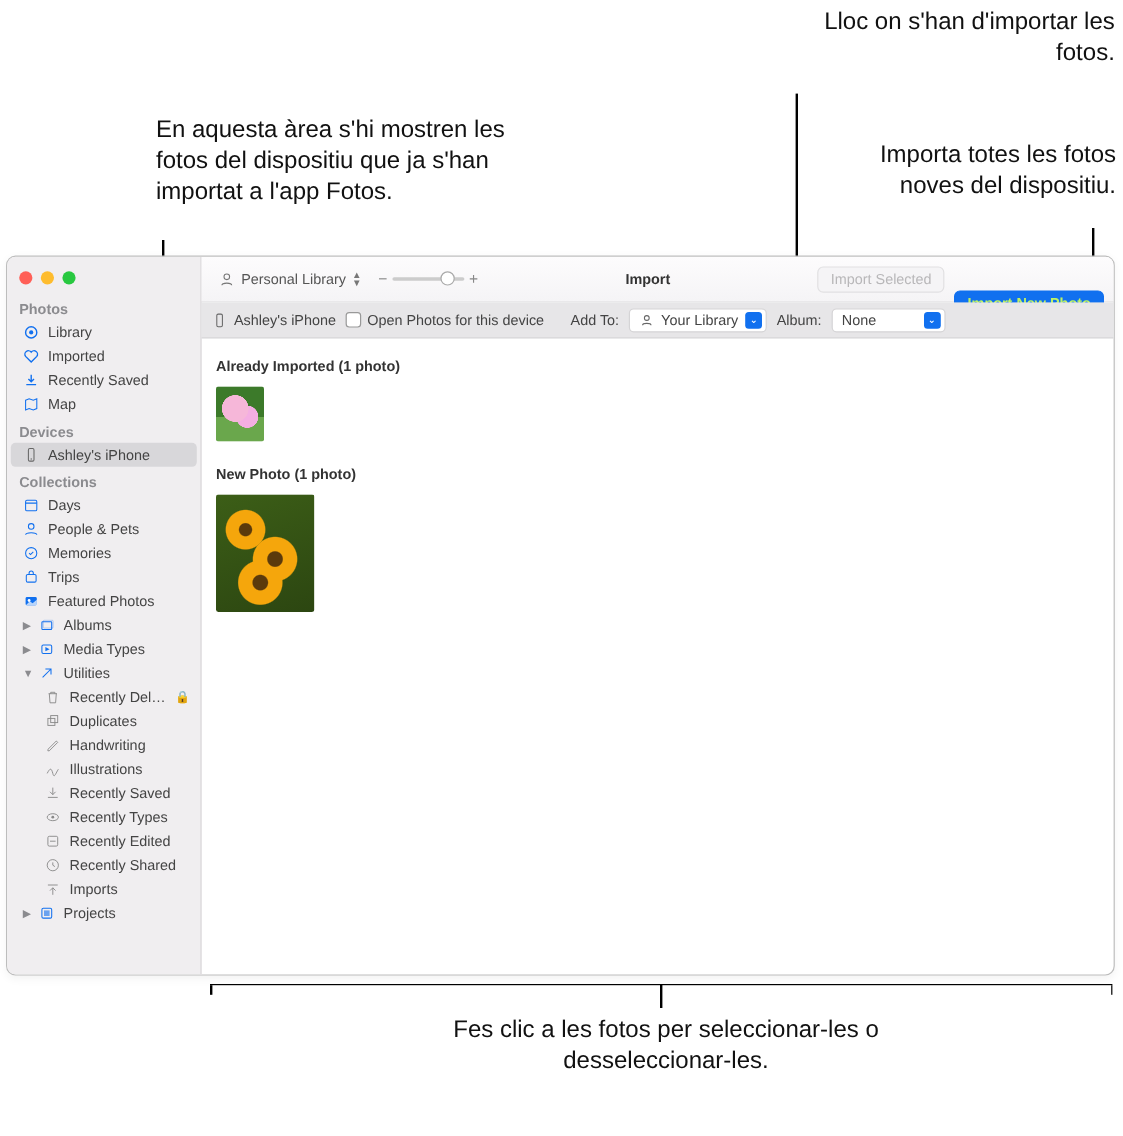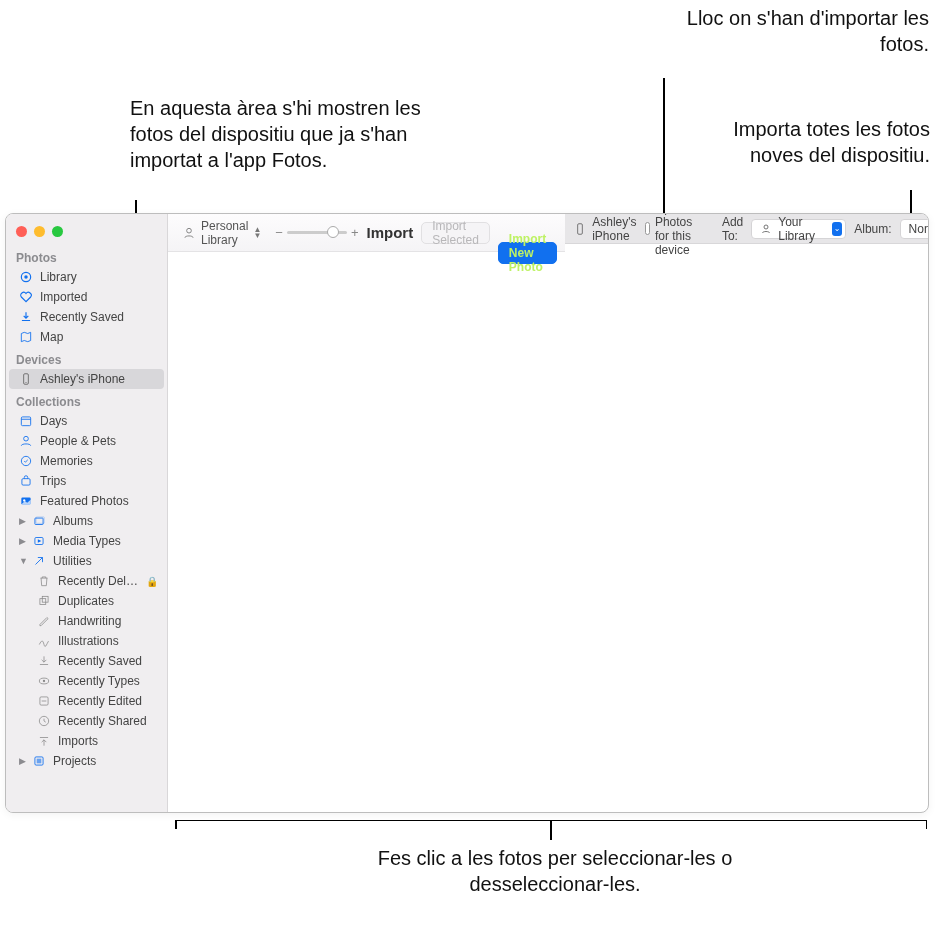--- a/index.html
+++ b/index.html
@@ -85,21 +85,21 @@
   .sb-disclose {
     width: 10px; color: #8b8b8f; font-size: 9px; margin-right: 2px;
   }
   .sb-lock { width: 10px; color: #8b8b8f; font-size: 10px; }
 
   
   .main {
     position: absolute;
     left: 162px; right: 0; top: 0; bottom: 0;
     display: flex;
-    flex-direction: row;
+    flex-direction: column;
   }
   .toolbar {
     height: 38px;
     display: flex;
     align-items: center;
     padding: 0 8px;
     gap: 8px;
     border-bottom: 1px solid #e4e3e5;
     background: linear-gradient(#fdfcfd,#f5f4f6);
   }
@@ -114,21 +114,21 @@
     color: #888; font-size: 13px;
   }
   .slider-track {
     width: 60px; height: 3px; background: #ccc; border-radius: 2px; position: relative;
   }
   .slider-thumb {
     position: absolute; width: 12px; height: 12px; background: #fff;
     border: 1px solid #aaa; border-radius: 50%; top: -5px; left: 40px;
   }
   .title {
-    flex: 1; text-align: center; font-weight: 600; font-size: 15px;
+    flex: 1; text-align: center; font-weight: 600; font-size: 12px;
     color: #333;
   }
   .btn {
     height: 22px; padding: 0 10px; border-radius: 5px;
     font-size: 12px; display: inline-flex; align-items: center;
     border: 1px solid #d0cfd2; background: #fafafa;
   }
   .btn.disabled { color: #b8b7b9; background:#f5f4f6; border-color:#e1e0e2; }
   .btn.primary { background: #1170ef; border-color:#1170ef; color: #bef264; font-weight:700;margin-top:40px; }
 
@@ -494,21 +494,23 @@
         <span class="arrow">⌄</span>
       </div>
       <span>Album:</span>
       <div class="popup album">
         <span style="flex:1">None</span>
         <span class="arrow">⌄</span>
       </div>
     </div>
 
     <div class="content">
+      <div class="section-header">Already Imported (1 photo)</div>
       <div class="thumb-row">
         <div class="thumb small photo-flowers"></div>
       </div>
+      <div class="section-header">New Photo (1 photo)</div>
       <div class="thumb-row">
         <div class="thumb large photo-sunflowers"></div>
       </div>
     </div>
   </div>
 </div>
 
 </body></html>

